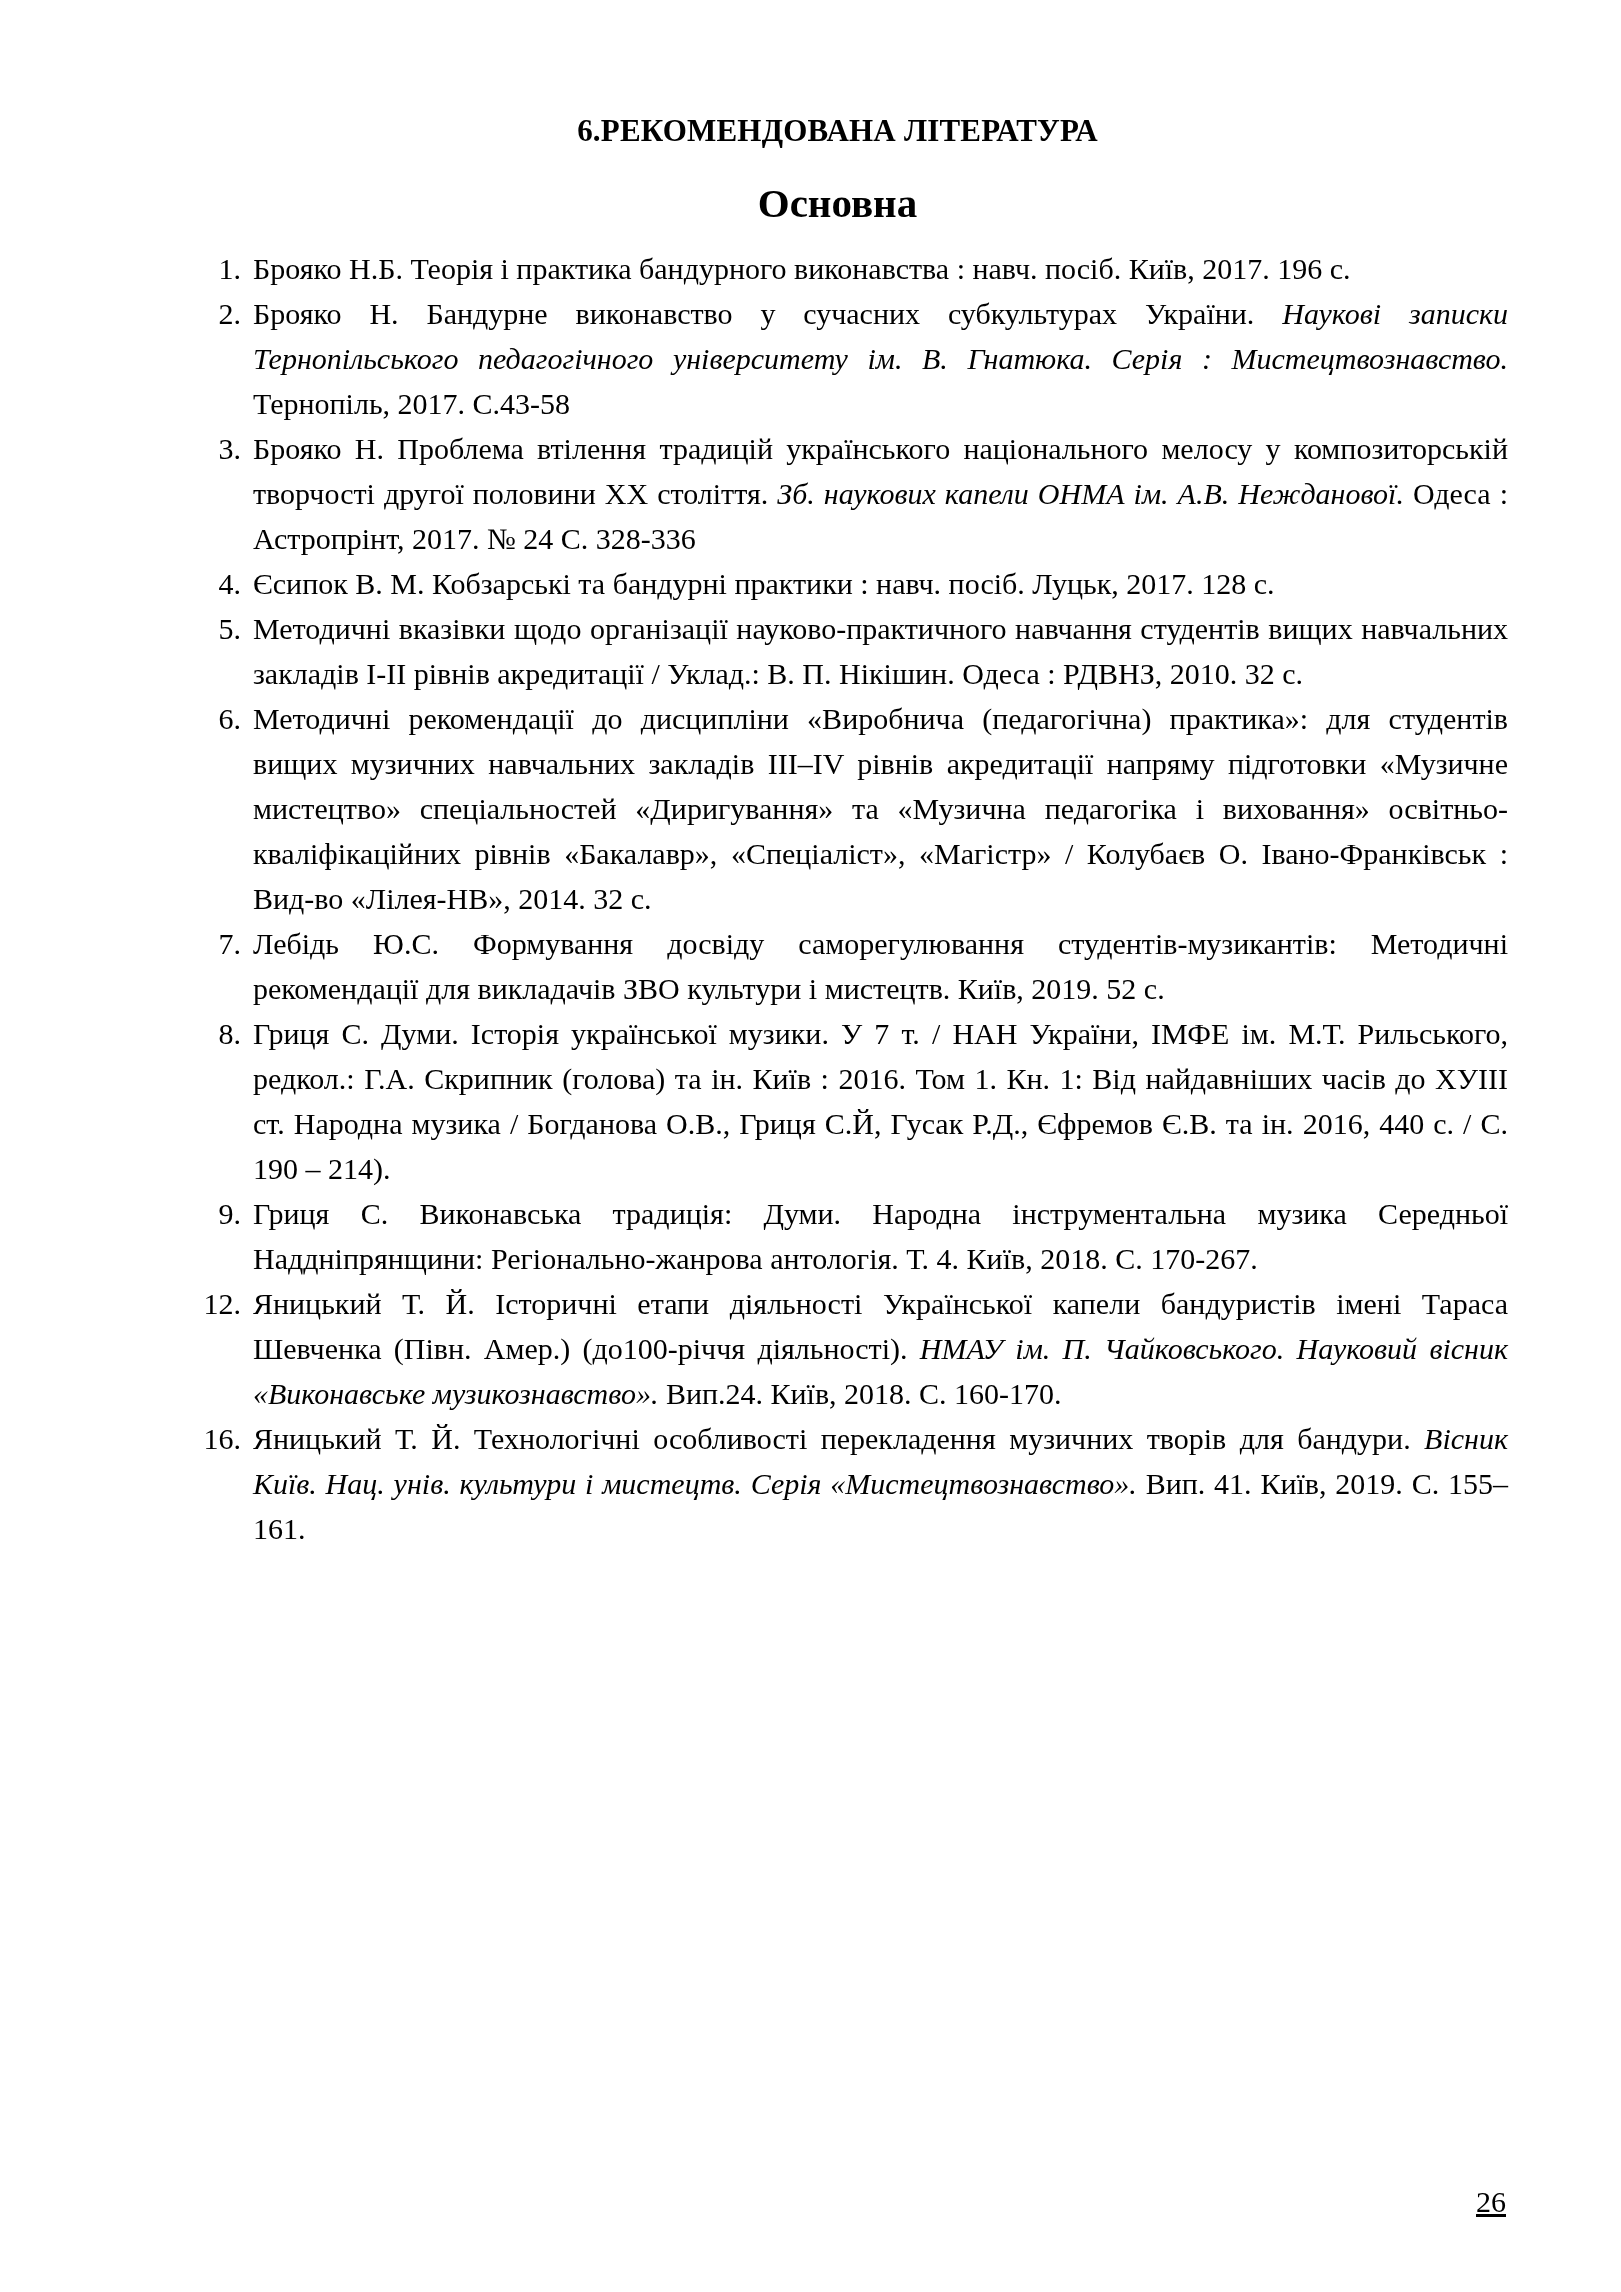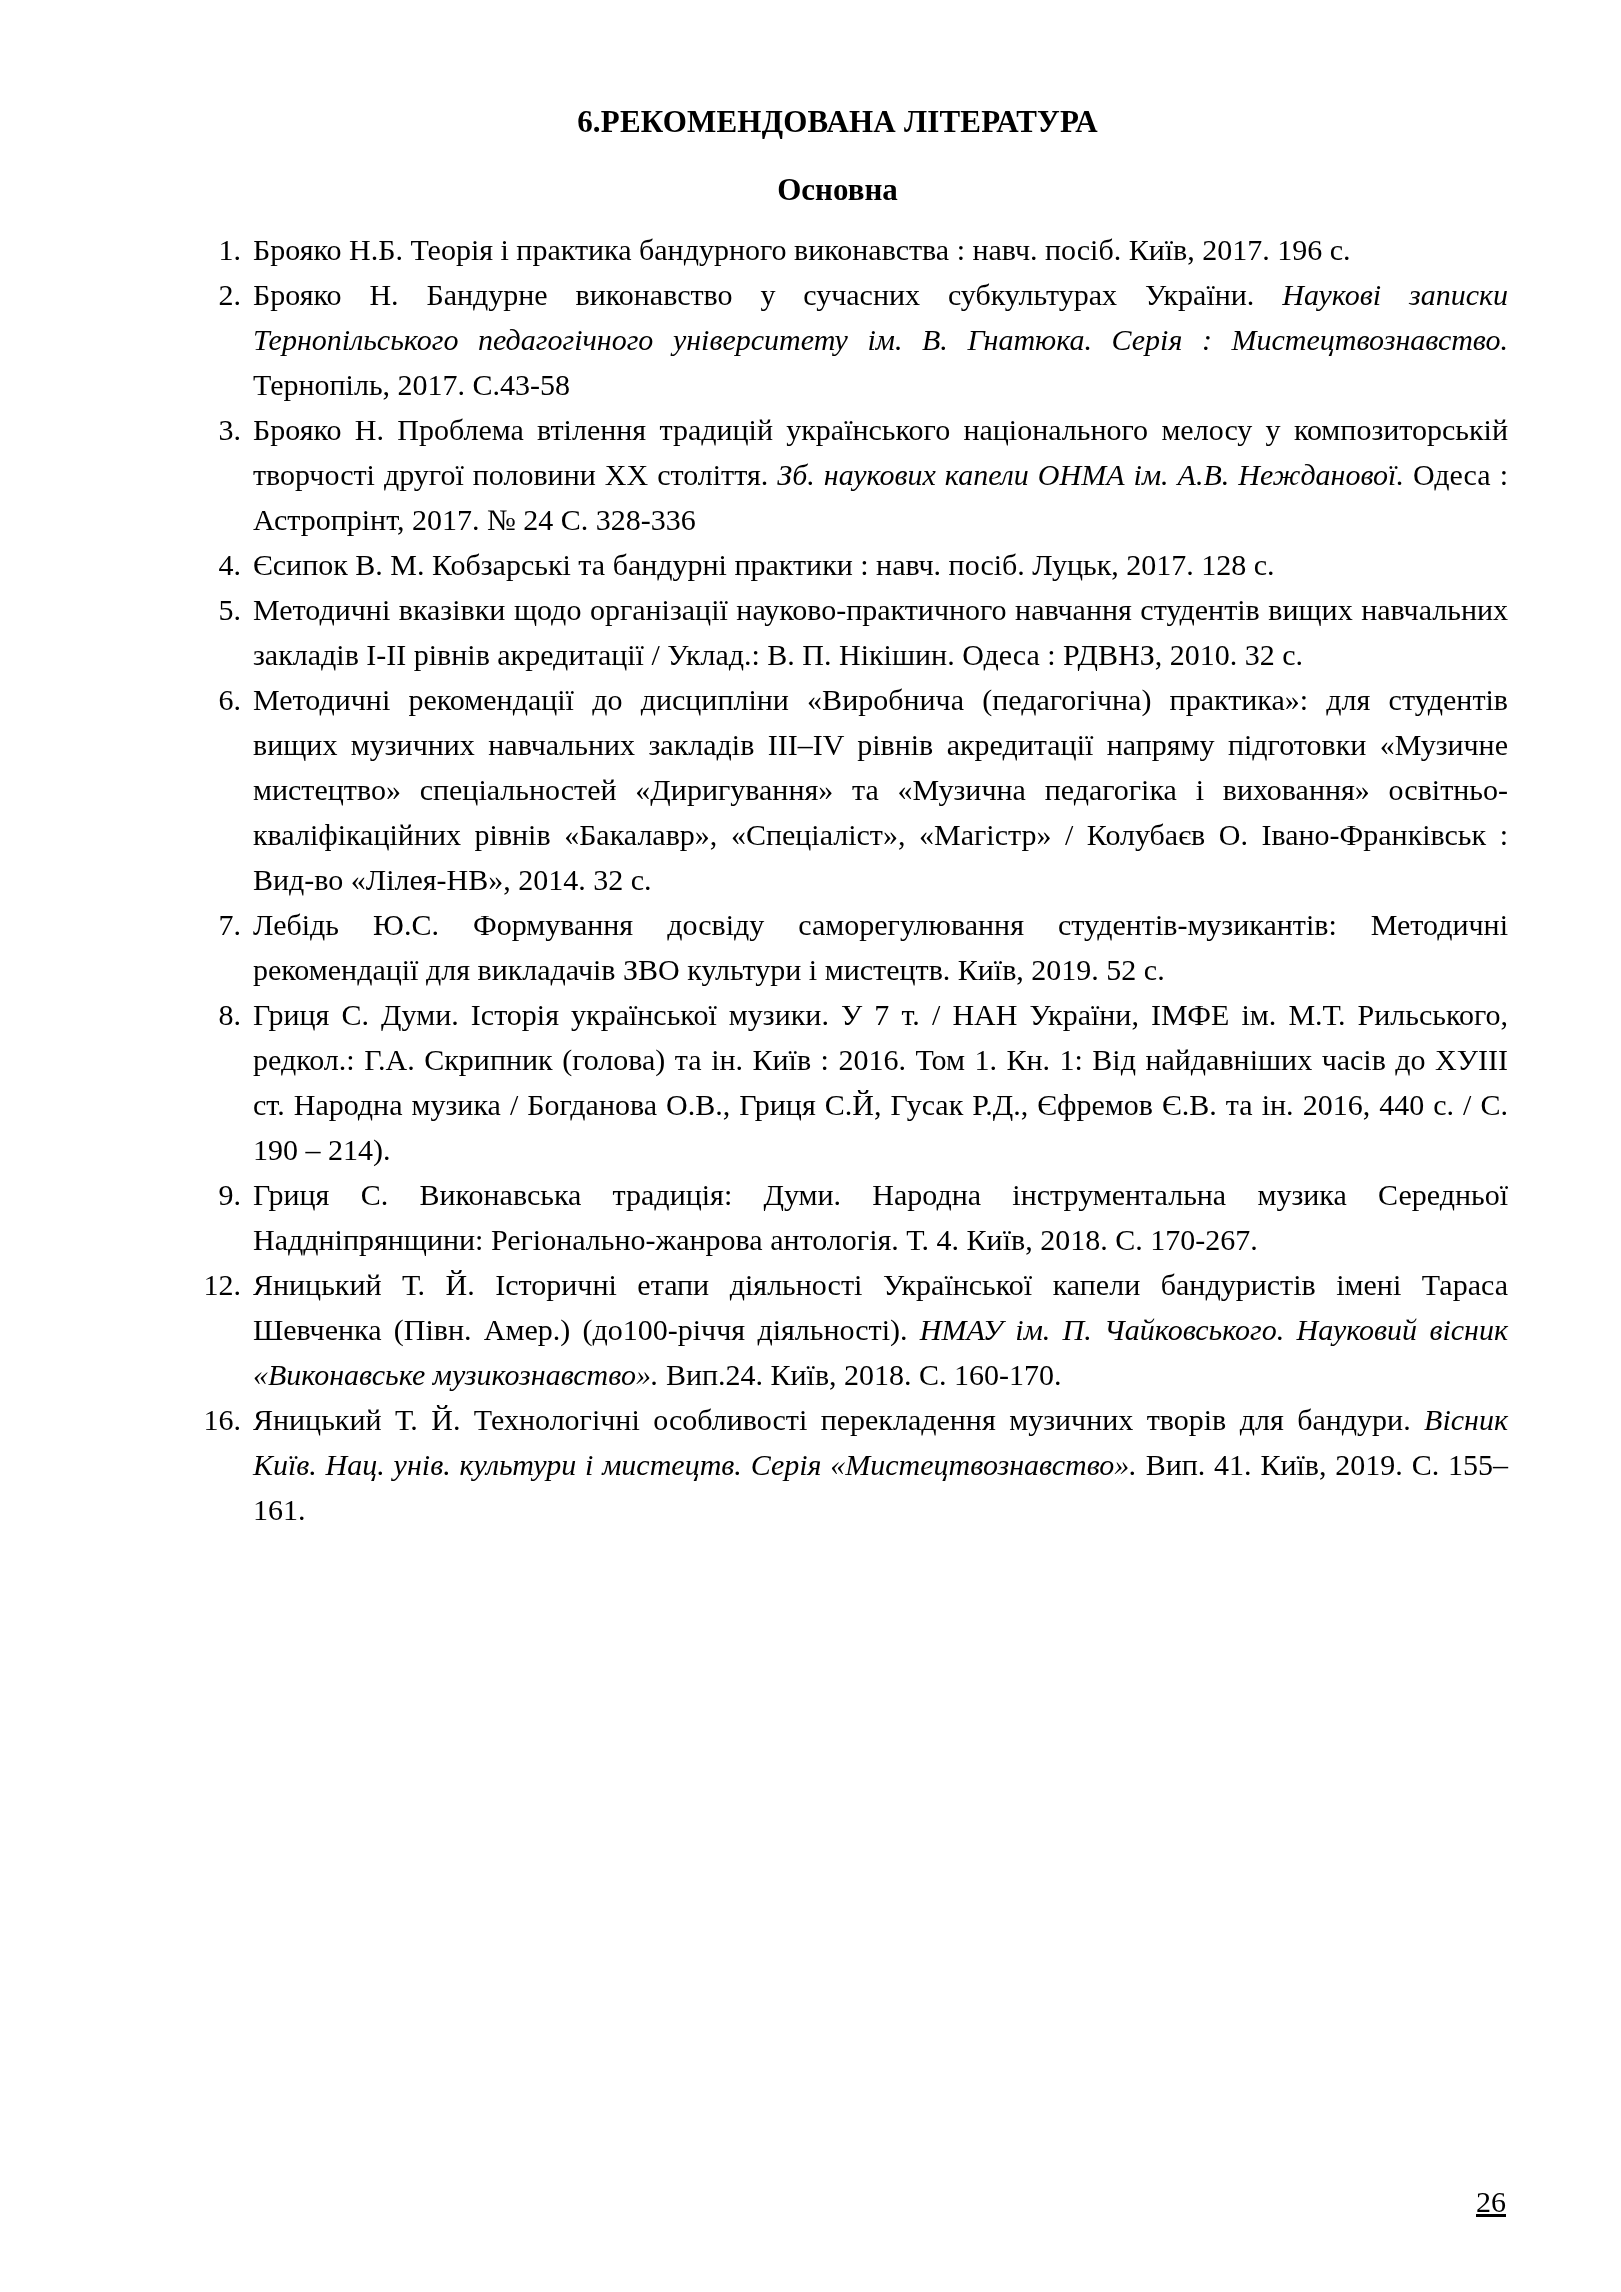--- a/index.html
+++ b/index.html
@@ -13,36 +13,36 @@
     height: 2293px;
     background: #ffffff;
     font-family: "Liberation Serif", "DejaVu Serif", serif;
     color: #000000;
     box-sizing: border-box;
     overflow: hidden;
   }
   .content {
     position: absolute;
     left: 167px;
-    top: 0;
+    top: 9px;
     width: 1341px;
   }
   .doc-title {
     text-align: center;
     font-weight: bold;
     font-size: 31px;
     line-height: 1.0;
     margin: 0;
     padding-top: 106px;
     letter-spacing: 0.2px;
   }
   .doc-subtitle {
     text-align: center;
     font-weight: bold;
-    font-size: 31px;
+    font-size: 41px;
     line-height: 1.0;
     margin: 0;
     padding-top: 37px;
   }
   ol.refs {
     list-style: none;
     margin: 0;
     padding: 0;
     padding-top: 21.6px;
   }

